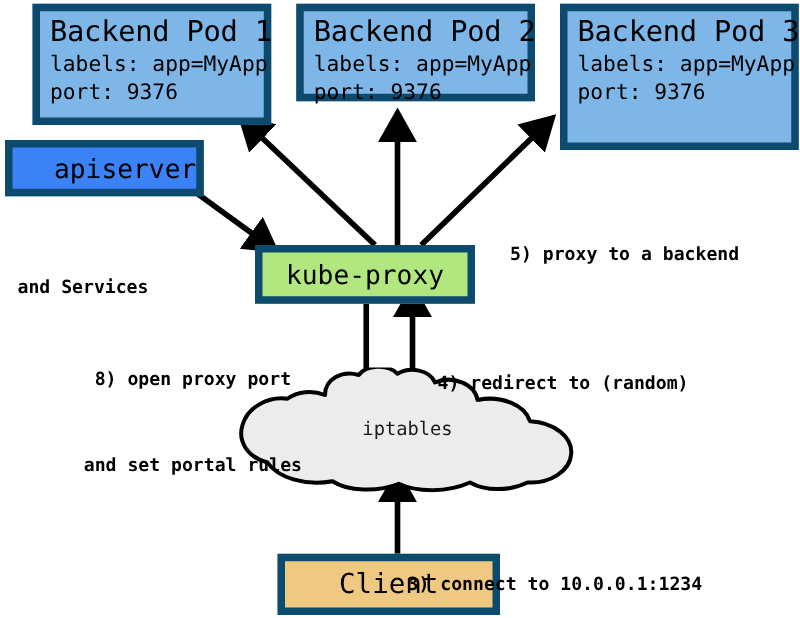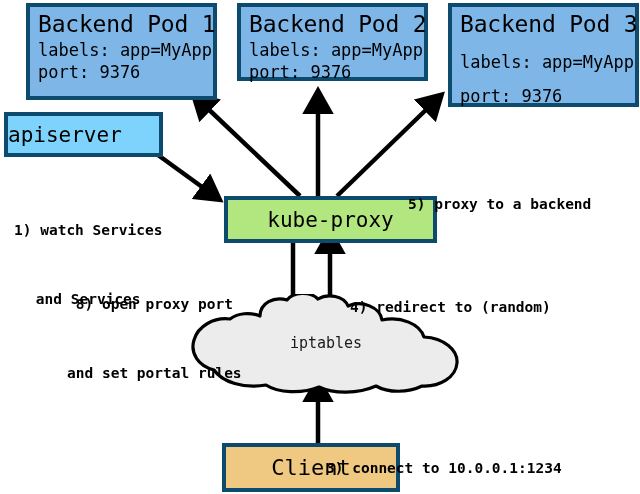--- a/index.html
+++ b/index.html
@@ -11,21 +11,21 @@
     position: relative;
     width: 640px;
     height: 494px;
     background: #ffffff;
     overflow: hidden;
     font-family: "DejaVu Sans Mono", monospace;
   }
   .node {
     position: absolute;
     box-sizing: border-box;
-    border: 4px solid #0c4a6e;
+    border: 6px solid #0c4a6e;
     display: flex;
     flex-direction: column;
     justify-content: center;
     z-index: 3;
   }
   .pod {
     background: #7eb6e8;
     padding: 2px 8px 4px 8px;
     justify-content: flex-start;
   }
@@ -36,22 +36,22 @@
     white-space: nowrap;
     letter-spacing: -0.2px;
   }
   .pod-line {
     font-size: 17px;
     line-height: 22px;
     color: #000;
     white-space: nowrap;
   }
   .apiserver {
-    background: #7dd3fc;
-    align-items: flex-start;
+    background: #3b82f6;
+    align-items: flex-end;
     justify-content: center;
   }
   .apiserver-label {
     font-size: 21px;
     color: #000;
     white-space: nowrap;
   }
   .kubeproxy {
     background: #b2e77f;
     align-items: center;
@@ -140,31 +140,31 @@
     <div class="pod-line">labels: app=MyApp</div>
     <div class="pod-line">port: 9376</div>
   </div>
 
   <div class="node pod" style="left:237px; top:3px; width:191px; height:78px;">
     <div class="pod-title">Backend Pod 2</div>
     <div class="pod-line">labels: app=MyApp</div>
     <div class="pod-line">port: 9376</div>
   </div>
 
-  <div class="node pod" style="left:448px; top:3px; width:191px; height:104px;gap:12px;">
+  <div class="node pod" style="left:448px; top:3px; width:191px; height:117px;">
     <div class="pod-title">Backend Pod 3</div>
     <div class="pod-line">labels: app=MyApp</div>
     <div class="pod-line">port: 9376</div>
   </div>
 
   <div class="node apiserver" style="left:4px; top:112px; width:159px; height:45px;">
     <div class="apiserver-label">apiserver</div>
   </div>
 
-  <div class="node kubeproxy" style="left:224px; top:196px; width:213px; height:47px;">
+  <div class="node kubeproxy" style="left:204px; top:196px; width:176px; height:47px;">
     <div class="kubeproxy-label">kube-proxy</div>
   </div>
 
   <div class="cloud-wrap" style="left:186px; top:294px; width:280px; height:100px;">
     <svg width="280" height="100" viewBox="0 0 280 100">
       <path d="M74,22
                C74,9 88,2 101,6
                C107,-2 124,-3 132,5
                C142,-1 158,2 162,12
                C176,6 194,13 196,26
@@ -180,21 +180,20 @@
                C52,19 64,18 74,22 Z" fill="#ececec" stroke="#000000" stroke-width="3.2" stroke-linejoin="round"></path>
     </svg>
     <div class="cloud-label" style="top:40px;">iptables</div>
   </div>
 
   <div class="node client" style="left:222px; top:443px; width:178px; height:49px;">
     <div class="client-label">Client</div>
   </div>
 
   <div class="step" style="left:14px; top:173px;">
-    <div>1) watch Services</div>
     <div>and Services</div>
   </div>
 
   <div class="step" style="left:67px; top:247px;">
     <div>8) open proxy port</div>
     <div>and set portal rules</div>
   </div>
 
   <div class="step" style="left:326px; top:411px;">
     <div>3) connect to 10.0.0.1:1234</div>

